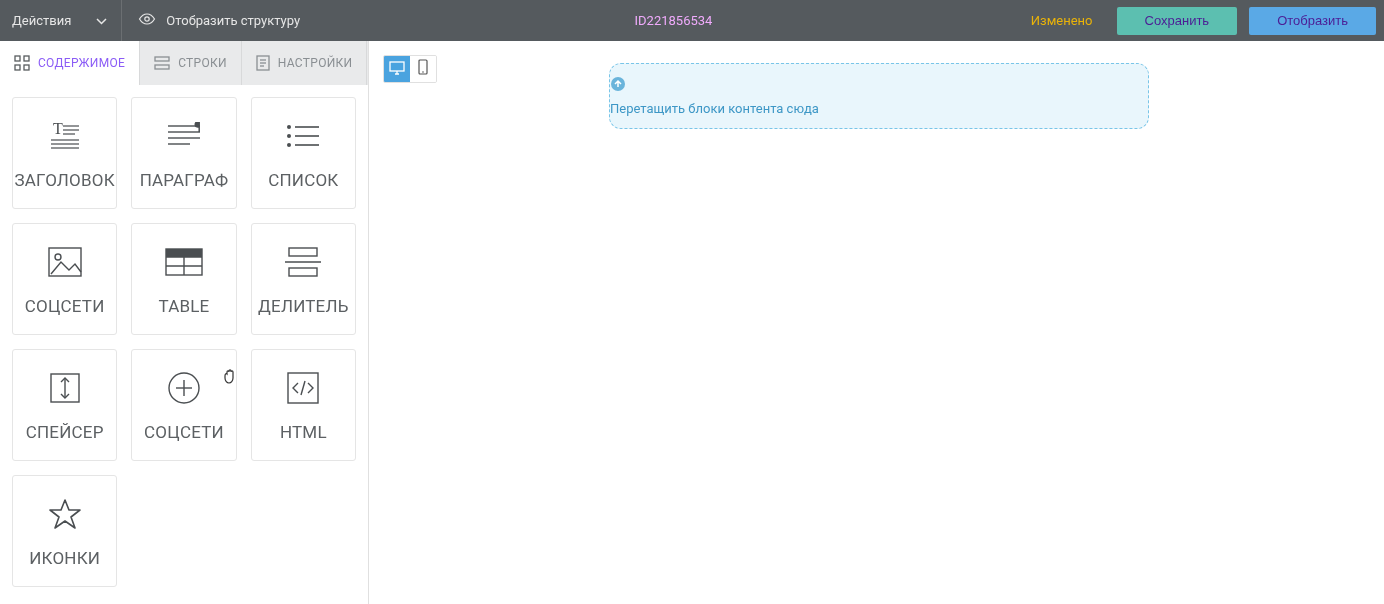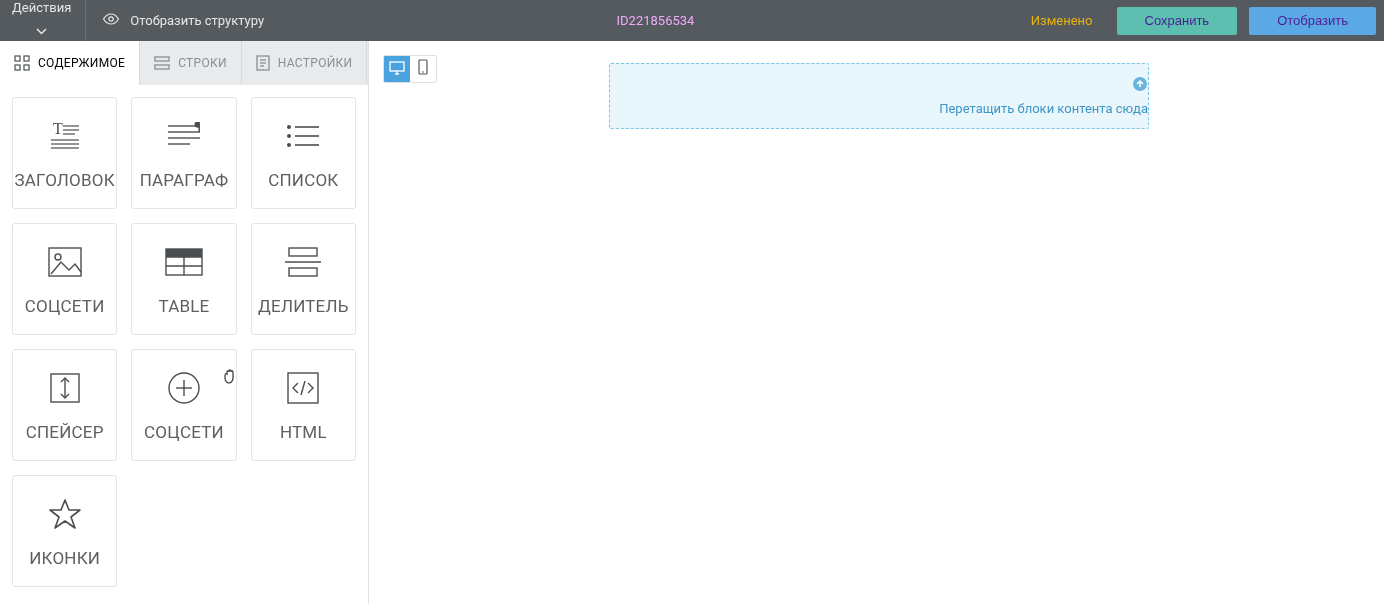--- a/index.html
+++ b/index.html
@@ -22,26 +22,25 @@
     padding: 0 8px;
   }
   .topbar-left {
     display: flex;
     align-items: center;
     gap: 0;
   }
   .actions-btn {
     display: flex;
     align-items: center;
-    gap: 8px;
+    gap: 25px;
     padding: 0 14px 0 4px;
     cursor: pointer;
     height: 41px;
     border-right: 1px solid #6b6f72;
-    flex-direction: column;
   }
   .structure-btn {
     display: flex;
     align-items: center;
     gap: 10px;
     padding: 0 16px;
     cursor: pointer;
     height: 41px;
   }
   .topbar-center {
@@ -101,21 +100,21 @@
     cursor: pointer;
     font-size: 12px;
     letter-spacing: 0.3px;
     color: #8a8f93;
     padding: 0 14px;
     background: #e9eaeb;
     border-right: 1px solid #d8d9da;
   }
   .tab.active {
     background: #fff;
-    color: #000000;
+    color: #8b5cf6;
   }
   .tab-icon svg { display: block; }
 
   .blocks-grid {
     padding: 12px;
     display: grid;
     grid-template-columns: repeat(3, 1fr);
     gap: 14px;
     overflow-y: auto;
   }
@@ -175,24 +174,24 @@
   .device-btn:not(.active) { color: #555; }
 
   .drop-zone {
     position: absolute;
     top: 22px;
     left: 240px;
     width: 540px;
     height: 66px;
     border: 1px dashed #79c5e8;
     background: #e9f6fc;
-    border-radius: 2px;
+    border-radius: 12px;
     display: flex;
     flex-direction: column;
-    align-items: flex-end;
+    align-items: flex-start;
     justify-content: center;
     gap: 6px;
     color: #3d97c6;
     font-size: 13px;
   }
   .drop-zone-icon {
     color: #6ab4db;
   }
 
   

